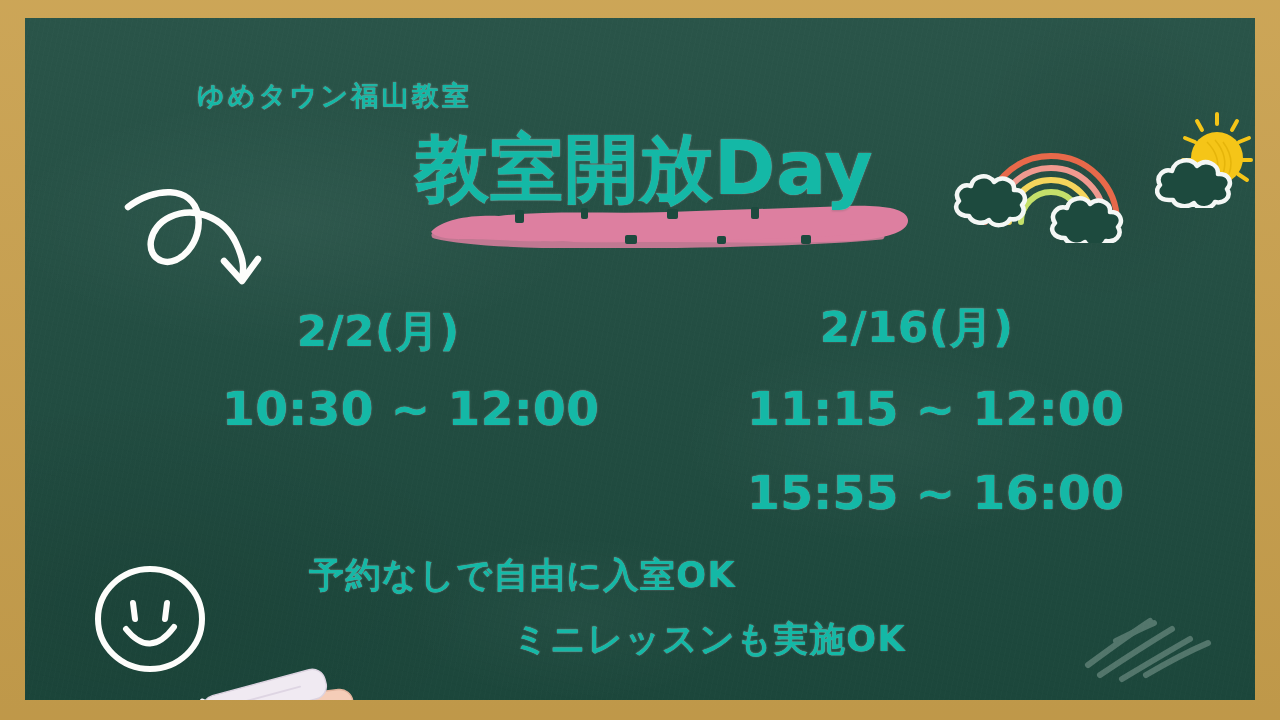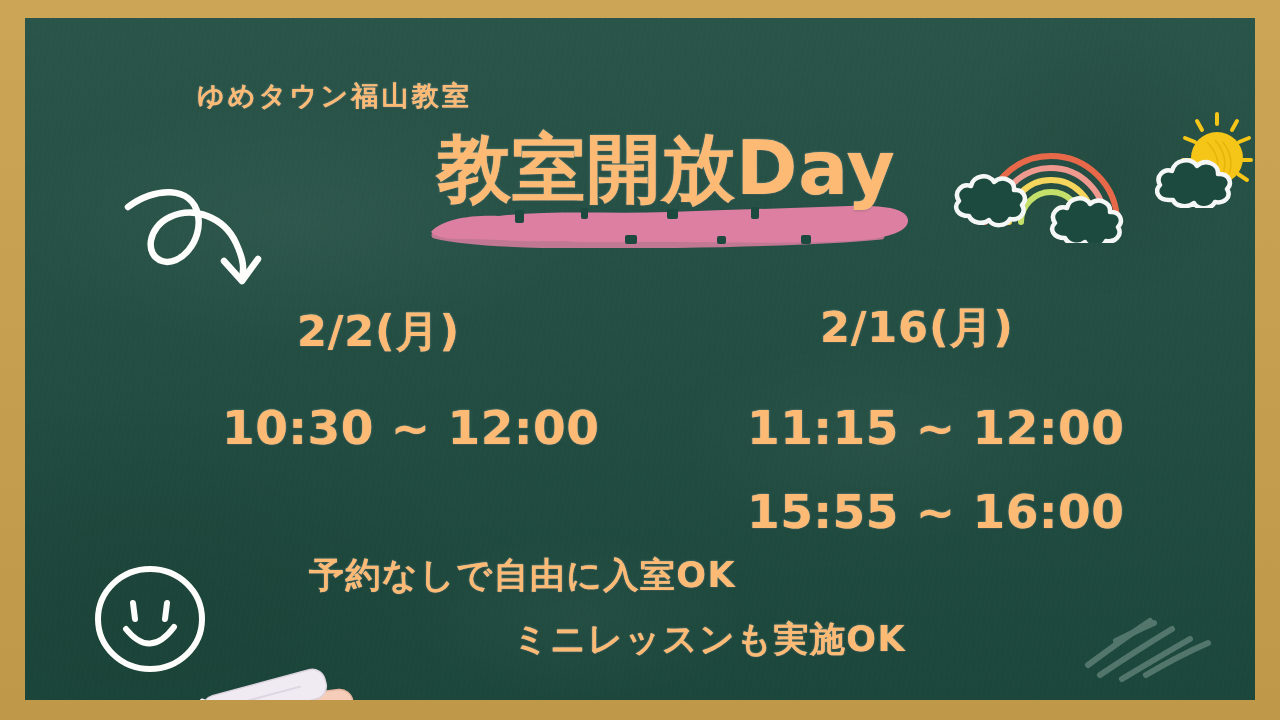--- a/index.html
+++ b/index.html
@@ -44,57 +44,57 @@
     background-image:
       repeating-linear-gradient(102deg, rgba(255,255,255,.035) 0 1px, transparent 1px 5px),
       repeating-linear-gradient(14deg, rgba(0,0,0,.05) 0 1px, transparent 1px 7px);
   }
 
   .layer { position:absolute; inset:0; }
 
   
   .chalktext{
     position:absolute;
-    color:#fdba74;
+    color:#14b8a6;
     font-family:"DejaVu Sans", sans-serif;
     font-weight:700;
     white-space:nowrap;
     text-shadow:
       0 0 1px rgba(255,255,255,.55),
       0 0 3px rgba(255,255,255,.22),
       0 1px 2px rgba(0,0,0,.25);
     letter-spacing:.02em;
     z-index:6;
   }
 
   #subtitle{
     left:172px; top:60px;
     font-size:27px;
     letter-spacing:.12em;
   }
 
   #main-title{
-    left:412px; top:113px;
+    left:390px; top:113px;
     font-size:74px;
     letter-spacing:.01em;
     line-height:1;
     z-index:7;
   }
 
   
   #brush{
     position:absolute;
     left:404px; top:184px;
     width:482px; height:46px;
     z-index:5;
   }
 
   
   .date-line{ font-size:43px; }
-  .time-line{ font-size:47px; letter-spacing:.01em;margin-top:19px; }
+  .time-line{ font-size:47px; letter-spacing:.01em; }
 
   #date-1 { left:272px; top:285px; }
   #time-1a{ left:197px; top:363px; }
 
   #date-2 { left:795px; top:281px; }
   #time-2a{ left:722px; top:363px;text-align:center; }
   #time-2b{ left:722px; top:447px; }
 
   #note-1{ left:284px; top:534px; font-size:35px; letter-spacing:.04em; }
   #note-2{ left:488px; top:598px; font-size:35px; letter-spacing:.04em; }

